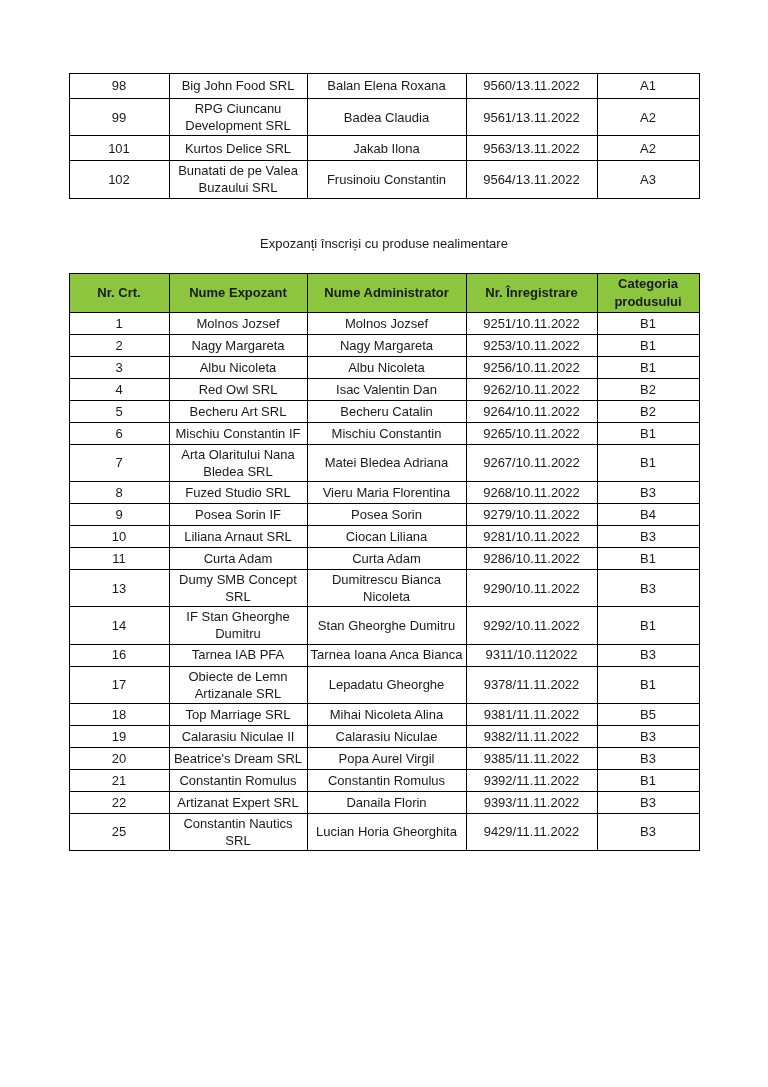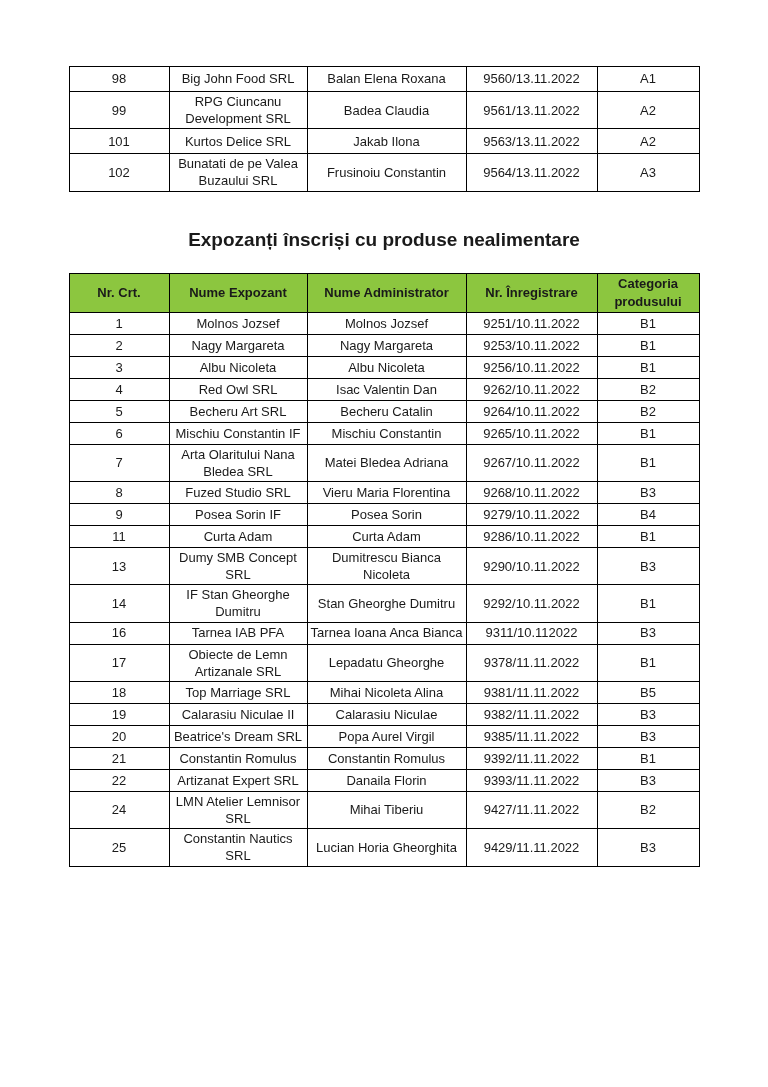--- a/index.html
+++ b/index.html
@@ -13,21 +13,21 @@
     position: relative;
     width: 768px;
     height: 1087px;
     background: #ffffff;
     overflow: hidden;
     box-sizing: border-box;
     padding-top: 62px;
   }
   table.roster {
     width: 630px;
-    margin: 4px auto;
+    margin: 11px auto;
     border-collapse: collapse;
     table-layout: fixed;
   }
   table.roster col.c1 { width: 100px; }
   table.roster col.c2 { width: 138px; }
   table.roster col.c3 { width: 159px; }
   table.roster col.c4 { width: 131px; }
   table.roster col.c5 { width: 102px; }
   table.roster td, table.roster th {
     border: 1px solid #000000;
@@ -42,22 +42,22 @@
   table.table-main td { height: 19px; }
   table.table-main thead th {
     background: var(--header-bg, #8CC63F);
     font-weight: bold;
     height: 36px;
     font-size: 13px;
   }
   .section-heading {
     margin: 37px 0 22px 0;
     text-align: center;
-    font-size: 19px;
-    font-weight: bold;
+    font-size: 13px;
+    font-weight: normal;
     color: #1a1a1a;
   }
 </style>
 </head>
 <body>
 
 <div class="doc-page">
 
   <table class="roster table-top">
     <colgroup>
@@ -176,20 +176,27 @@
           <td>B3</td>
         </tr>
         <tr>
           <td>9</td>
           <td>Posea Sorin IF</td>
           <td>Posea Sorin</td>
           <td>9279/10.11.2022</td>
           <td>B4</td>
         </tr>
         <tr>
+          <td>10</td>
+          <td>Liliana Arnaut SRL</td>
+          <td>Ciocan Liliana</td>
+          <td>9281/10.11.2022</td>
+          <td>B3</td>
+        </tr>
+        <tr>
           <td>11</td>
           <td>Curta Adam</td>
           <td>Curta Adam</td>
           <td>9286/10.11.2022</td>
           <td>B1</td>
         </tr>
         <tr>
           <td>13</td>
           <td>Dumy SMB Concept SRL</td>
           <td>Dumitrescu Bianca Nicoleta</td>
@@ -246,27 +253,20 @@
           <td>B1</td>
         </tr>
         <tr>
           <td>22</td>
           <td>Artizanat Expert SRL</td>
           <td>Danaila Florin</td>
           <td>9393/11.11.2022</td>
           <td>B3</td>
         </tr>
         <tr>
-          <td>24</td>
-          <td>LMN Atelier Lemnisor SRL</td>
-          <td>Mihai Tiberiu</td>
-          <td>9427/11.11.2022</td>
-          <td>B2</td>
-        </tr>
-        <tr>
           <td>25</td>
           <td>Constantin Nautics SRL</td>
           <td>Lucian Horia Gheorghita</td>
           <td>9429/11.11.2022</td>
           <td>B3</td>
         </tr>
       </tbody>
   </table>
 
 </div>

